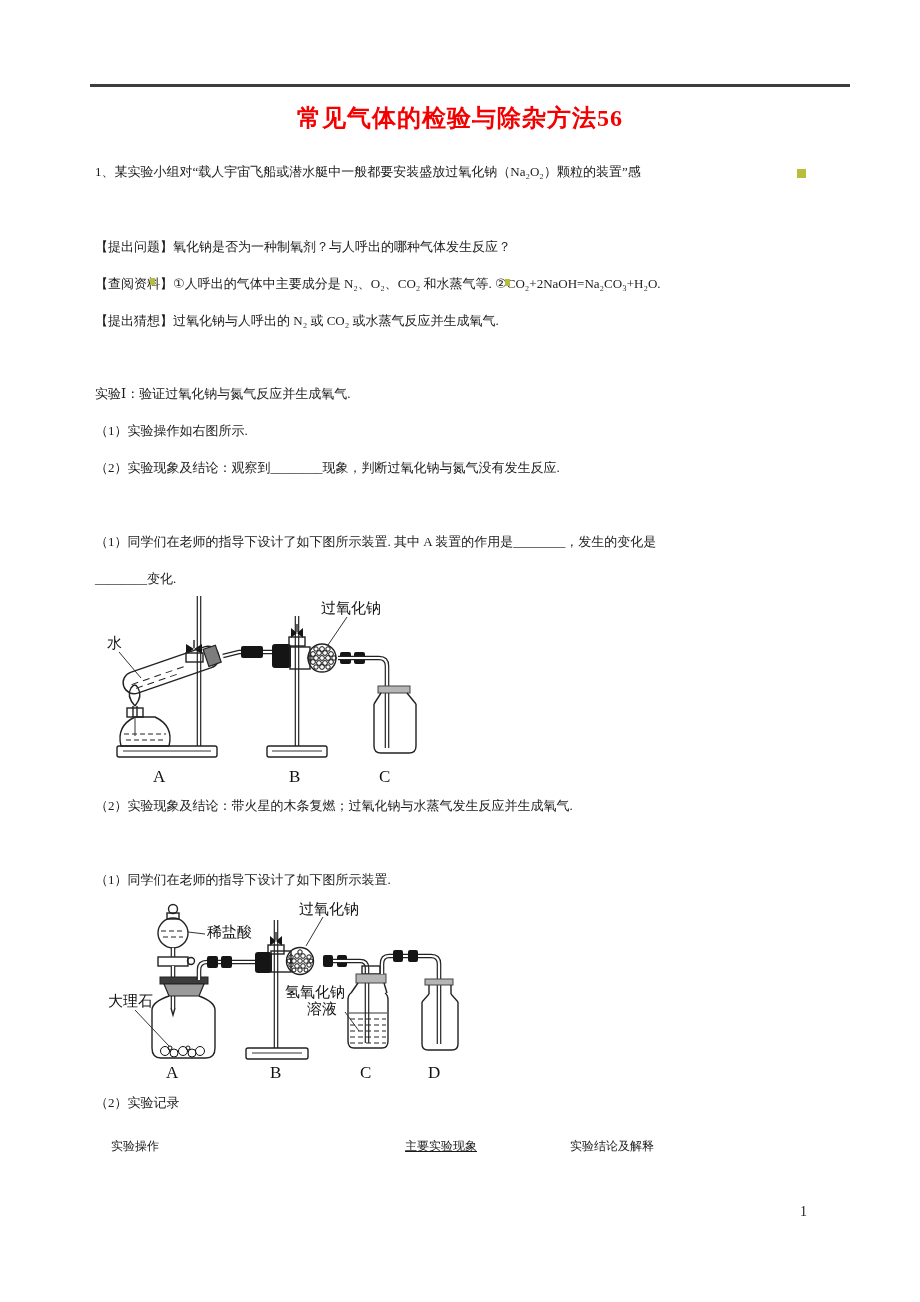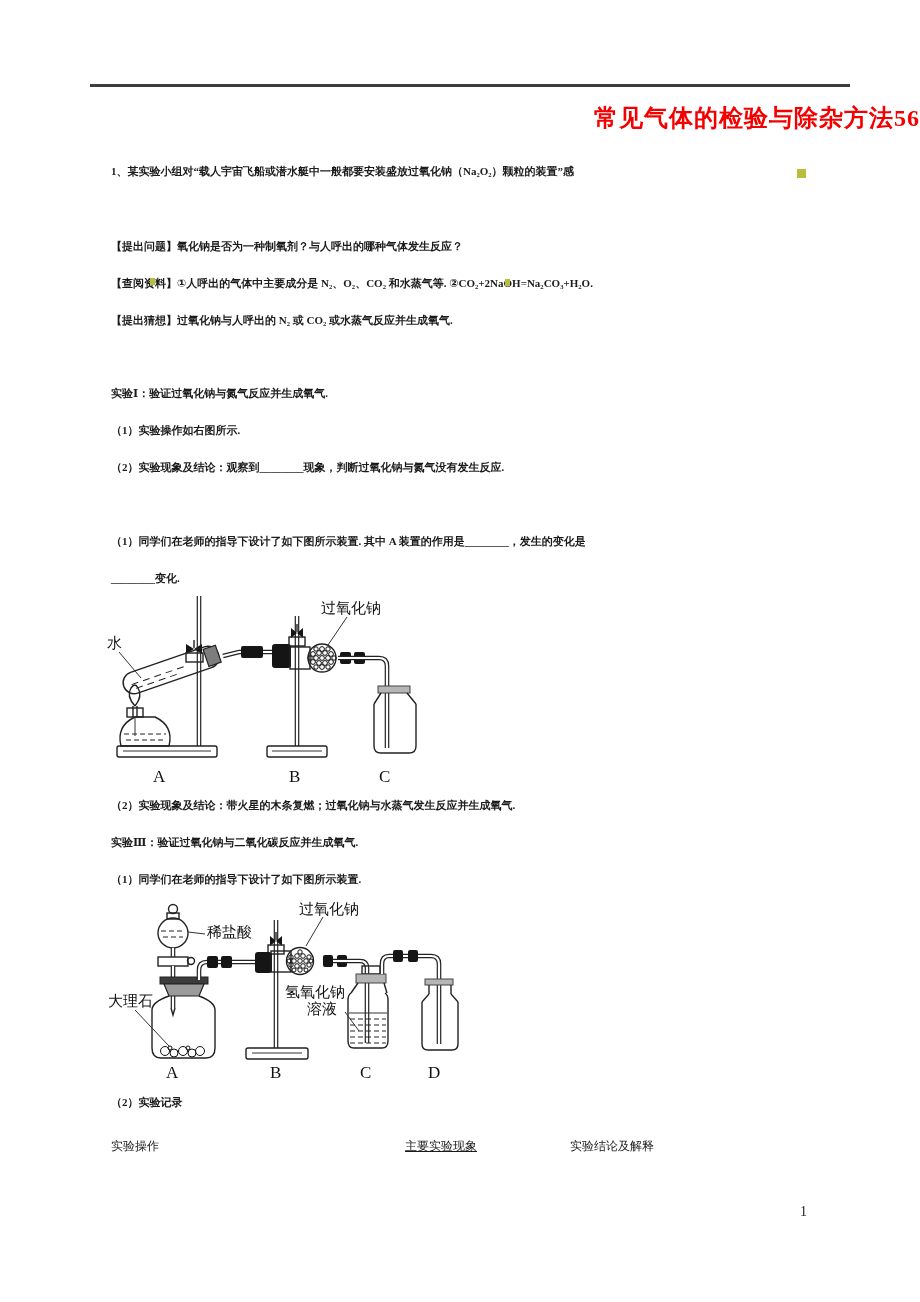--- a/index.html
+++ b/index.html
@@ -1,22 +1,22 @@
 <!DOCTYPE html>
 <html><head>
 <meta charset="utf-8">
 <style>
   html,body{margin:0;padding:0;background:#ffffff;}
   .page{position:relative;width:920px;height:1302px;background:#fff;overflow:hidden;
         font-family:"Liberation Serif","DejaVu Serif","DejaVu Sans",serif;color:#1b1b1b;}
   .top-rule{position:absolute;left:90px;top:84px;width:760px;height:2.5px;background:#3d3d3d;}
-  .doc-title{position:absolute;left:0;top:102px;width:100%;text-align:right;
+  .doc-title{position:absolute;left:0;top:102px;width:100%;text-align:center;
              font-size:24px;font-weight:bold;letter-spacing:1px;color:#f40000;font-family:Liberation Serif, serif;}
-  .line{position:absolute;left:111px;width:720px;height:37px;line-height:37px;
-        font-size:11px;white-space:nowrap;font-weight:bold;}
+  .line{position:absolute;left:95px;width:720px;height:37px;line-height:37px;
+        font-size:13px;white-space:nowrap;}
   .pagenum{position:absolute;left:800px;top:1202px;font-size:14px;line-height:20px;}
   .th{position:absolute;top:1128px;height:37px;line-height:37px;font-size:12px;white-space:nowrap;}
   .th1{left:111px;} .th2{left:405px;text-decoration:underline;} .th3{left:570px;}
   .artifact{position:absolute;background:#b9bd3c;}
   .a1{left:797px;top:169px;width:9px;height:9px;}
   .a2{left:150px;top:278px;width:5px;height:7px;}
   .a3{left:505px;top:279px;width:5px;height:7px;}
   svg{position:absolute;}
   .ln{stroke:#222;stroke-width:1.4;fill:none;}
   .thin{stroke:#333;stroke-width:1;fill:none;}
@@ -41,21 +41,20 @@
   <div class="line" style="top:153px">1、某实验小组对“载人宇宙飞船或潜水艇中一般都要安装盛放过氧化钠（Na₂O₂）颗粒的装置”感</div>
   <div class="line" style="top:228px">【提出问题】氧化钠是否为一种制氧剂？与人呼出的哪种气体发生反应？</div>
   <div class="line" style="top:265px">【查阅资料】①人呼出的气体中主要成分是 N₂、O₂、CO₂ 和水蒸气等. ②CO₂+2NaOH=Na₂CO₃+H₂O.</div>
   <div class="line" style="top:302px">【提出猜想】过氧化钠与人呼出的 N₂ 或 CO₂ 或水蒸气反应并生成氧气.</div>
   <div class="line" style="top:375px">实验Ⅰ：验证过氧化钠与氮气反应并生成氧气.</div>
   <div class="line" style="top:412px">（1）实验操作如右图所示.</div>
   <div class="line" style="top:449px">（2）实验现象及结论：观察到________现象，判断过氧化钠与氮气没有发生反应.</div>
   <div class="line" style="top:523px">（1）同学们在老师的指导下设计了如下图所示装置. 其中 A 装置的作用是________，发生的变化是</div>
   <div class="line" style="top:560px">________变化.</div>
   <div class="line" style="top:787px">（2）实验现象及结论：带火星的木条复燃；过氧化钠与水蒸气发生反应并生成氧气.</div>
-  <div class="line" style="top:824px">实验Ⅲ：验证过氧化钠与二氧化碳反应并生成氧气.</div>
   <div class="line" style="top:861px">（1）同学们在老师的指导下设计了如下图所示装置.</div>
   <div class="line" style="top:1084px">（2）实验记录</div>
 
   <div class="artifact a1" style="background: rgb(185, 189, 60);"></div>
   <div class="artifact a2" style="background: rgb(185, 189, 60);"></div>
   <div class="artifact a3" style="background: rgb(185, 189, 60);"></div>
 
   <svg style="left:95px;top:586px" width="392" height="206" viewBox="0 0 392 206">
 
     <g>

